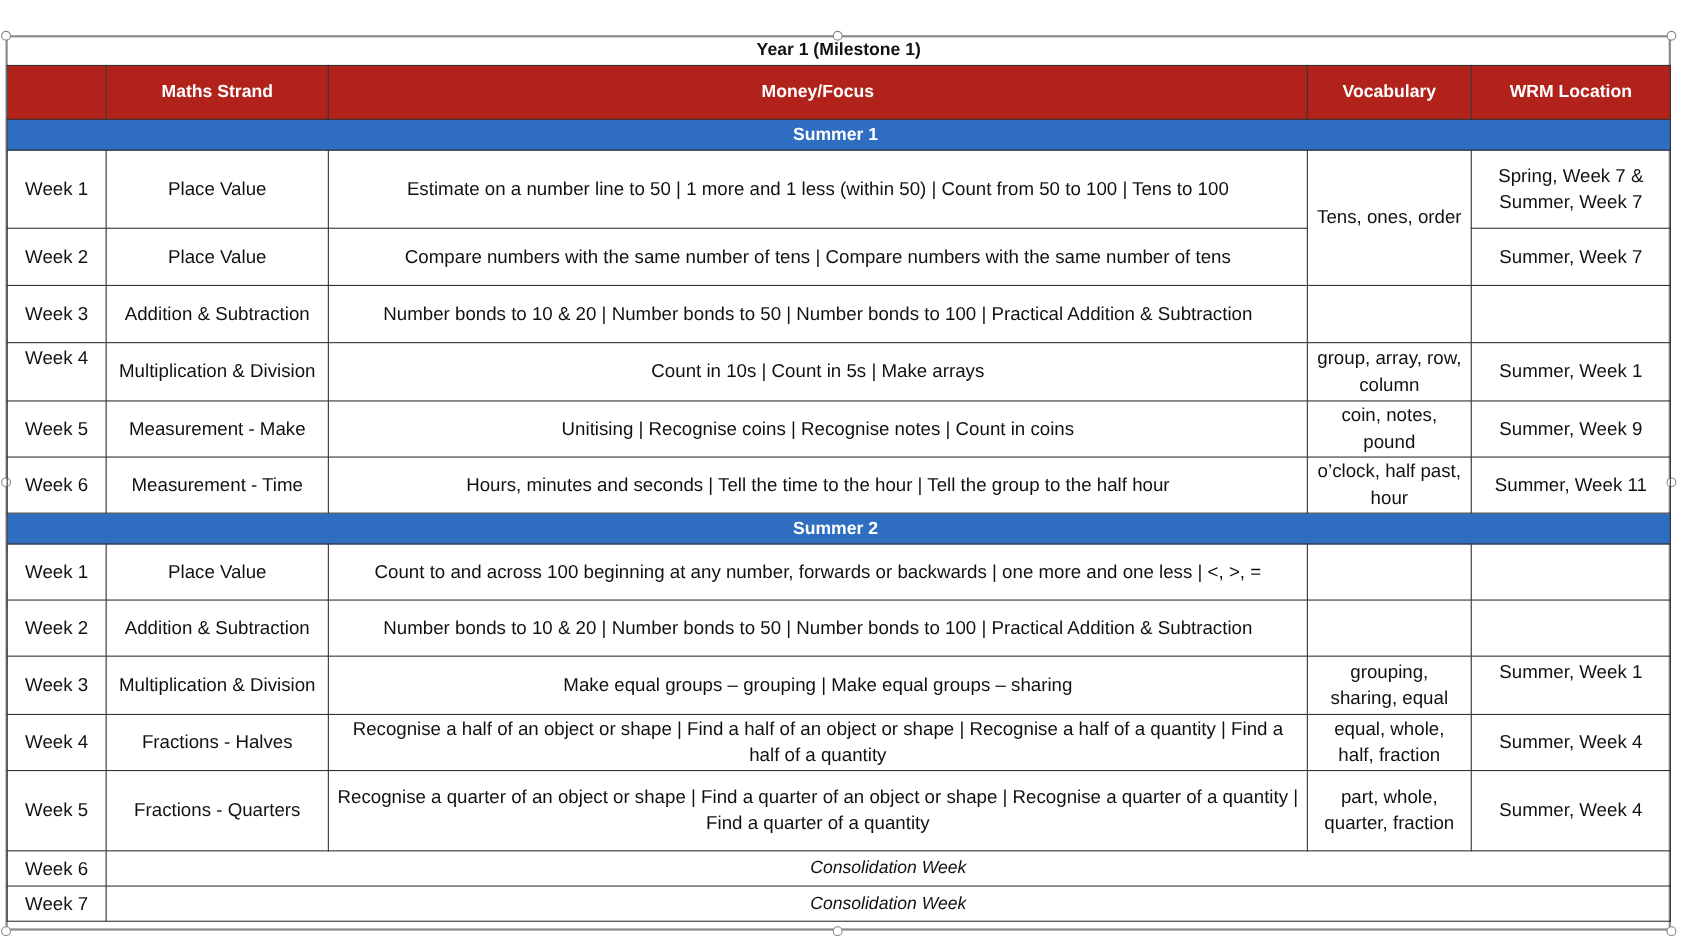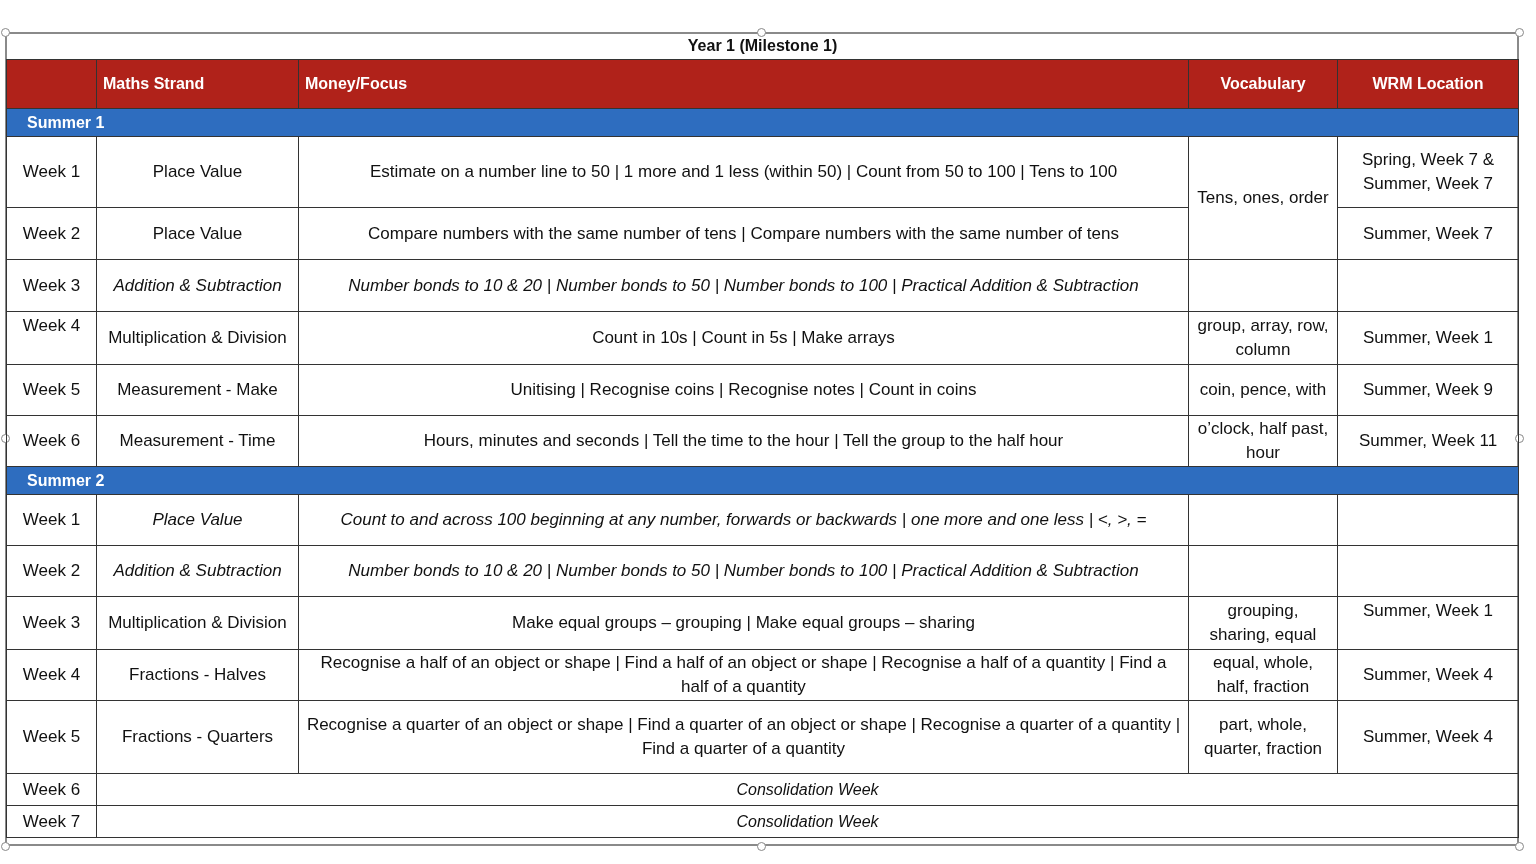--- a/index.html
+++ b/index.html
@@ -8,30 +8,30 @@
     .frame { position: absolute; left: 5px; top: 32px; width: 1514px; height: 814px;
              border: 2px solid #8a8a8a; box-sizing: border-box; }
     .handle { position: absolute; width: 9px; height: 9px; border: 1.5px solid #888;
               border-radius: 50%; background: #fff; box-sizing: border-box; }
     table { position: absolute; left: 6px; top: 32px; width: 1512px;
             border-collapse: collapse; table-layout: fixed; font-size: 17px; }
     td { border: 1.5px solid #333; text-align: center; vertical-align: middle;
          padding: 0 6px; line-height: 24px; }
     tr.title td { border: none; height: 27px; font-weight: bold; font-size: 16px; }
     tr.head td { background: #B0221A; color: #fff; font-weight: bold; height: 48px; font-size: 16px; }
-    tr.head td.left { text-align: left; }
-    tr.band td { background: #2E6DBF; color: #fff; font-weight: bold; text-align: left;
-                 height: 27px; padding-left: 20px; font-size: 16px; }
+    tr.head td.left { text-align: center; }
+    tr.band td { background: #2E6DBF; color: #fff; font-weight: bold; text-align: center;
+                 height: 27px; padding-left: 0; font-size: 16px; }
     tr.r1 td { height: 70px; }
     tr.r2 td { height: 51px; }
     tr.r3 td { height: 51px; }
     tr.rs td { height: 50px; }
     tr.r5b td { height: 72px; }
     tr.cons td { height: 31px; }
-    .it { font-style: italic; }
+    .it { }
     .cw { font-weight: normal; font-style: italic; font-size: 16px; }
   </style>
 </head>
 <body>
 
 <div class="frame"></div>
 <span class="handle" style="left:1px;top:28px"></span>
 <span class="handle" style="left:757px;top:28px"></span>
 <span class="handle" style="left:1515px;top:28px"></span>
 <span class="handle" style="left:1px;top:434px"></span>
@@ -87,21 +87,21 @@
     <td style="vertical-align:top;padding-top:2px">Week 4</td>
     <td>Multiplication &amp; Division</td>
     <td>Count in 10s | Count in 5s | Make arrays</td>
     <td>group, array, row, column</td>
     <td>Summer, Week 1</td>
   </tr>
   <tr class="rs">
     <td>Week 5</td>
     <td>Measurement - Make</td>
     <td>Unitising | Recognise coins | Recognise notes | Count in coins</td>
-    <td>coin, pence, with</td>
+    <td>coin, notes, pound</td>
     <td>Summer, Week 9</td>
   </tr>
   <tr class="rs">
     <td>Week 6</td>
     <td>Measurement - Time</td>
     <td>Hours, minutes and seconds | Tell the time to the hour | Tell the group to the half hour</td>
     <td>o’clock, half past, hour</td>
     <td>Summer, Week 11</td>
   </tr>
 

